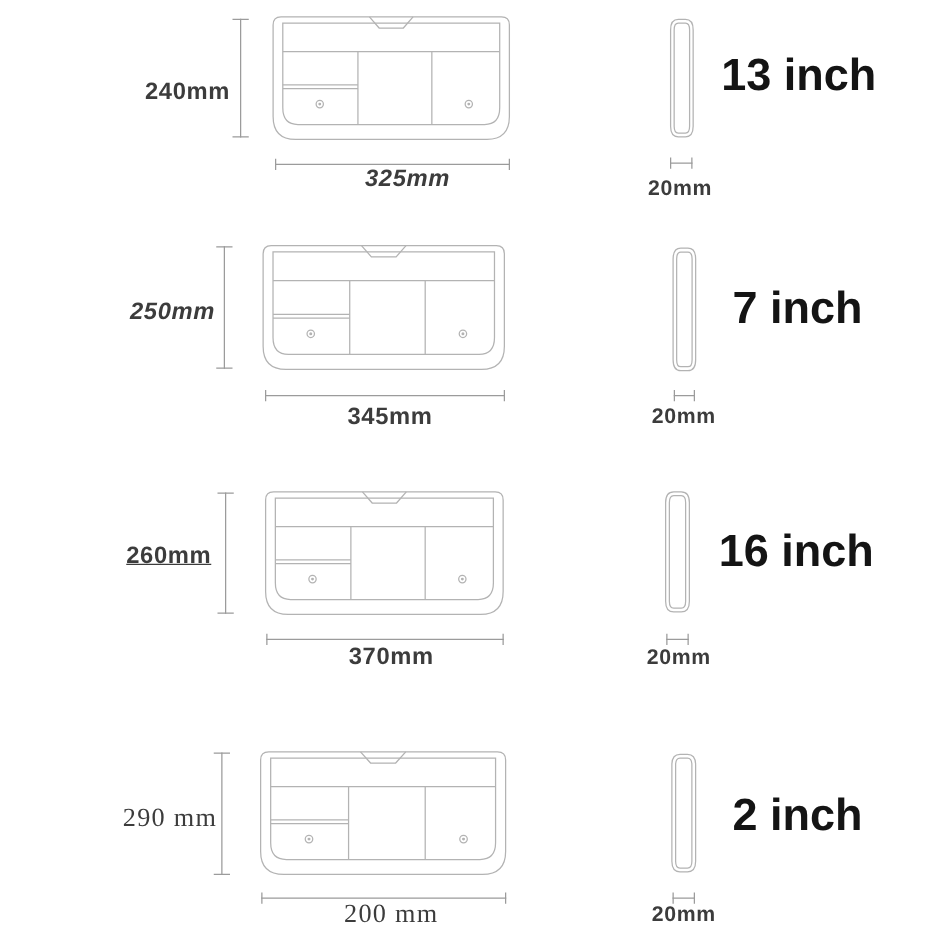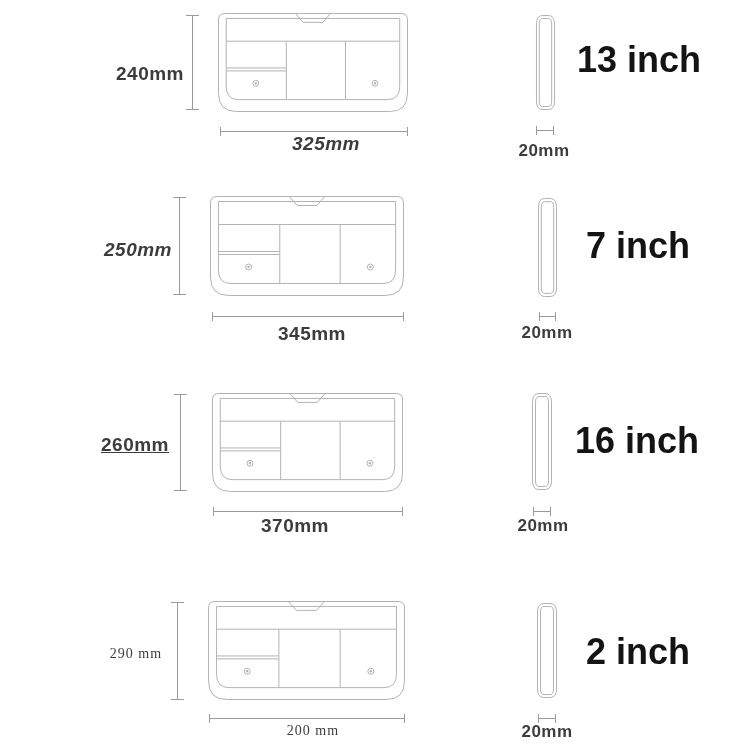--- a/index.html
+++ b/index.html
@@ -10,21 +10,21 @@
   .vdim .ln{position:absolute;left:6px;top:0;bottom:0;width:1px;background:var(--dim);}
   .vdim .tk{position:absolute;left:0;width:13px;height:1px;background:var(--dim);}
   .vdim .tk.top{top:0;} .vdim .tk.bot{bottom:0;}
   .hdim{position:absolute;height:9px;}
   .hdim .ln{position:absolute;top:4px;left:0;right:0;height:1px;background:var(--dim);}
   .hdim .tk{position:absolute;top:0;width:1px;height:9px;background:var(--dim);}
   .hdim .tk.l{left:0;} .hdim .tk.r{right:0;}
   
   .mm-label{position:absolute;transform:translate(-50%,-50%);font-weight:700;font-size:19px;
             letter-spacing:.5px;color:var(--label);white-space:nowrap;}
-  .mm-label.serif{font-family:"Liberation Serif",serif;font-weight:400;font-size:14px;
+  .mm-label.serif{font-family:"Liberation Serif",serif;font-weight:400;font-size:21px;
             letter-spacing:1px;}
   .depth-label{position:absolute;transform:translate(-50%,-50%);font-weight:700;font-size:17px;
             letter-spacing:.5px;color:var(--label);white-space:nowrap;}
   .inch-label{position:absolute;transform:translate(-50%,-50%);font-weight:700;font-size:36px;
             color:var(--inch);white-space:nowrap;}
   
   svg.drawing{position:absolute;overflow:visible;}
   svg.drawing .ln{stroke:var(--outline);fill:none;stroke-width:1;vector-effect:non-scaling-stroke;}
   svg.drawing .dot{fill:var(--outline);stroke:none;}
 </style>
@@ -140,21 +140,21 @@
         <circle class="dot" cx="39" cy="71" r="1.2"></circle>
       <circle class="ln" cx="162" cy="71" r="3"></circle>
         <circle class="dot" cx="162" cy="71" r="1.2"></circle>
     </svg>
 
     <div class="hdim" style="left:213px;top:507px;width:190px;">
       <i class="tk l"></i>
         <i class="ln"></i>
         <i class="tk r"></i>
     </div>
-    <div class="mm-label" style="left:295px;top:526px;">370mm</div>
+    <div class="mm-label" style="left:313px;top:526px;">370mm</div>
 
     <svg class="drawing" style="left:532px;top:393px;" width="20" height="97" viewBox="0 0 20 96" preserveAspectRatio="none">
       <path class="ln" d="M7,0.5 H13 Q19.5,0.5 19.5,9 V87 Q19.5,95.5 13,95.5 H7 Q0.5,95.5 0.5,87 V9 Q0.5,0.5 7,0.5 Z"></path>
       <path class="ln" d="M7,3.5 H13 Q16.5,3.5 16.5,9 V87 Q16.5,92.5 13,92.5 H7 Q3.5,92.5 3.5,87 V9 Q3.5,3.5 7,3.5 Z"></path>
     </svg>
     <div class="hdim" style="left:533px;top:507px;width:18px;">
       <i class="tk l"></i>
         <i class="ln"></i>
         <i class="tk r"></i>
     </div>

